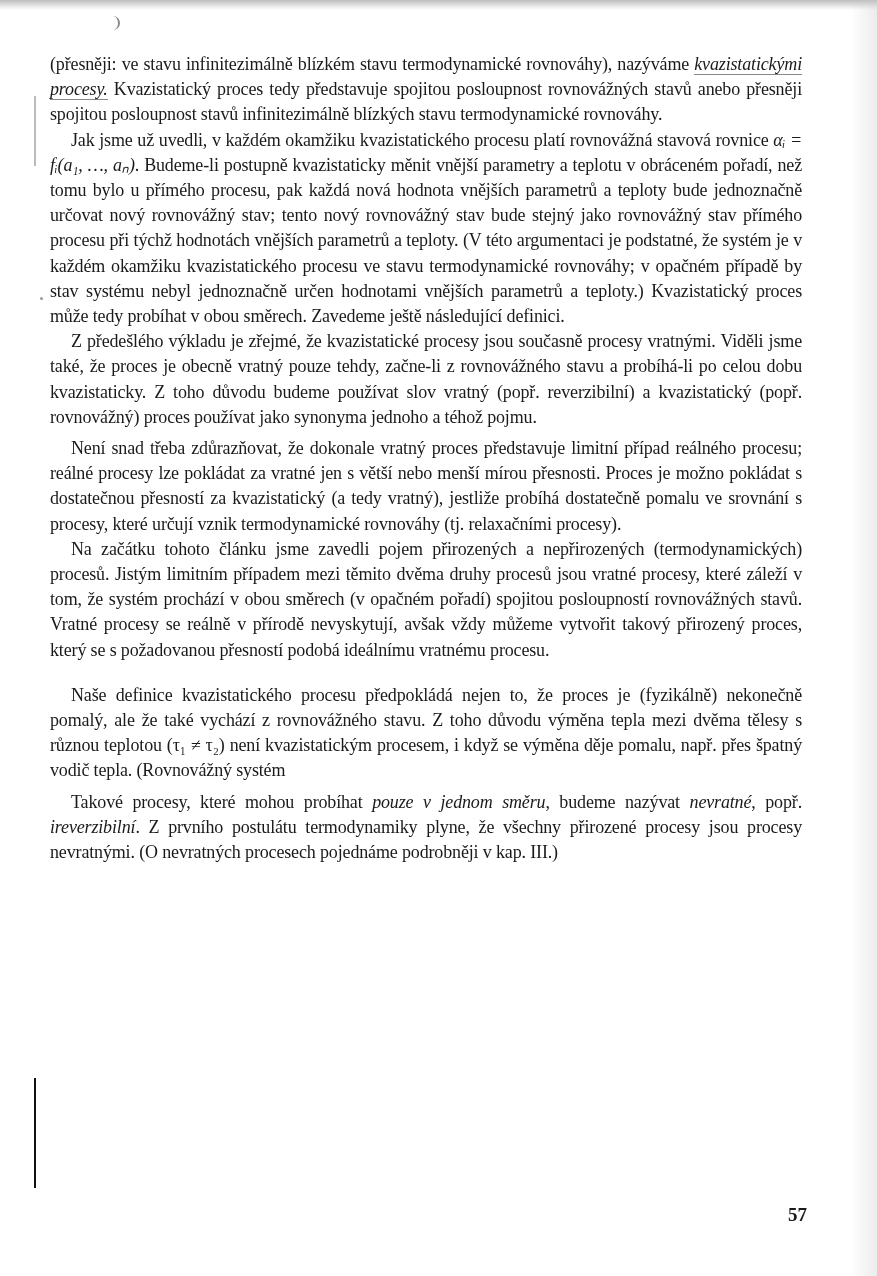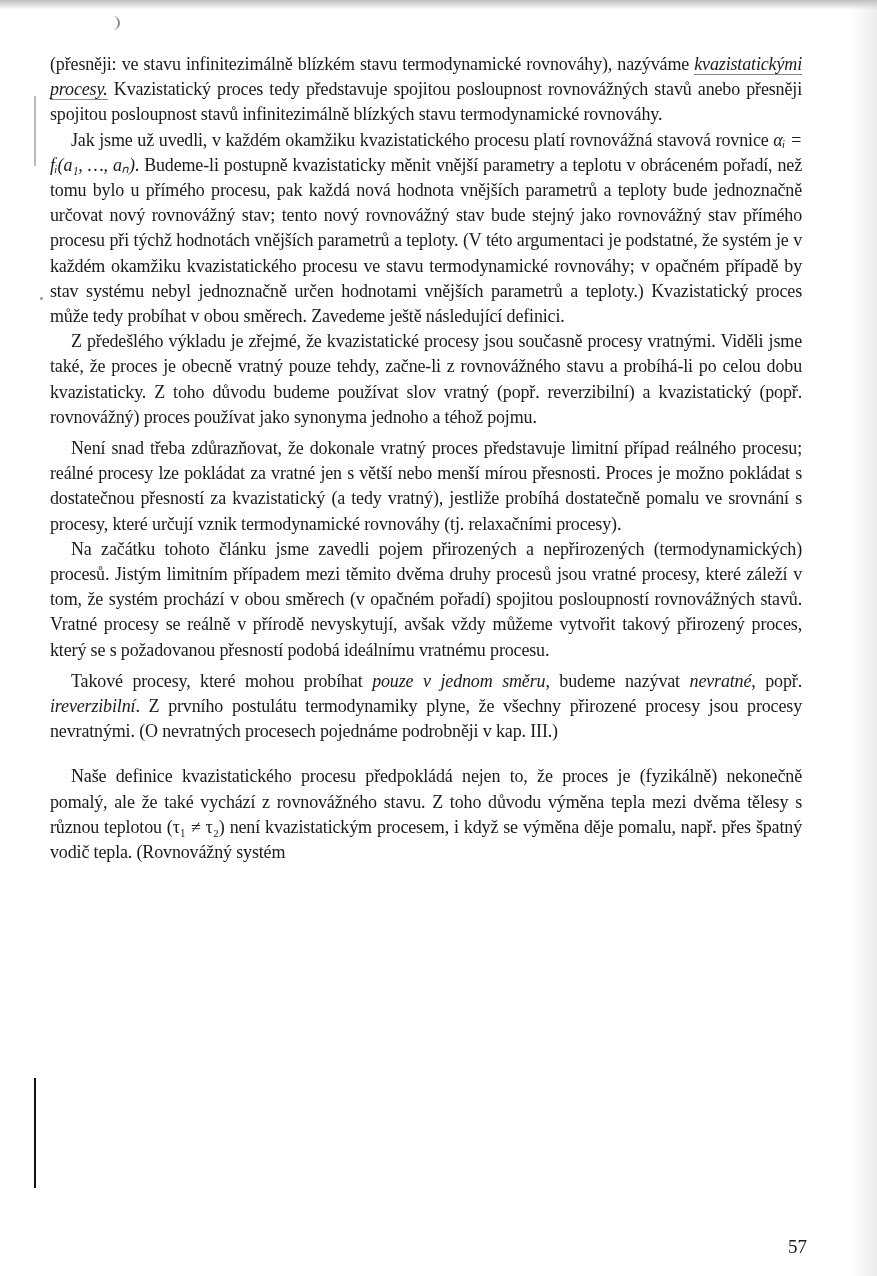--- a/index.html
+++ b/index.html
@@ -36,21 +36,21 @@
   .sidebar-mark {
     position: absolute; left: 34px; top: 1078px; width: 2px; height: 110px;
     background: #111;
   }
   .pencil-line {
     position: absolute; left: 34px; top: 96px; width: 2px; height: 70px;
     background: rgba(120,120,120,0.5);
   }
   .page-number {
     position: absolute; left: 788px; top: 1204px;
-    font-size: 19px; font-weight: normal; margin-top: 32px;
+    font-size: 19px; font-weight: bold;
   }
   .dot-mark { position: absolute; left: 40px; top: 297px; width: 3px; height: 3px; background: #999; border-radius: 50%; }
 </style>
 </head>
 <body>
 
 <div class="scan-top"></div>
 <div class="scan-right"></div>
 <div class="smudge"></div>
 <div class="pencil-line"></div>
@@ -65,22 +65,22 @@
   </p>
   <p class="indent">
     <span>Z předešlého výkladu je zřejmé, že kvazistatické procesy jsou současně procesy vratnými. Viděli jsme také, že proces je obecně vratný pouze tehdy, začne-li z rovnovážného stavu a probíhá-li po celou dobu kvazistaticky. Z toho důvodu budeme používat slov vratný (popř. reverzibilní) a kvazistatický (popř. rovnovážný) proces používat jako synonyma jednoho a téhož pojmu.</span>
   </p>
   <p class="indent gap">
     <span>Není snad třeba zdůrazňovat, že dokonale vratný proces představuje limitní případ reálného procesu; reálné procesy lze pokládat za vratné jen s větší nebo menší mírou přesnosti. Proces je možno pokládat s dostatečnou přesností za kvazistatický (a tedy vratný), jestliže probíhá dostatečně pomalu ve srovnání s procesy, které určují vznik termodynamické rovnováhy (tj. relaxačními procesy).</span>
   </p>
   <p class="indent">
     <span>Na začátku tohoto článku jsme zavedli pojem přirozených a nepřirozených (termodynamických) procesů. Jistým limitním případem mezi těmito dvěma druhy procesů jsou vratné procesy, které záleží v tom, že systém prochází v obou směrech (v opačném pořadí) spojitou posloupností rovnovážných stavů. Vratné procesy se reálně v přírodě nevyskytují, avšak vždy můžeme vytvořit takový přirozený proces, který se s požadovanou přesností podobá ideálnímu vratnému procesu.</span>
   </p>
+  <p class="indent bigap">
+    <span>Naše definice kvazistatického procesu předpokládá nejen to, že proces je (fyzikálně) nekonečně pomalý, ale že také vychází z rovnovážného stavu. Z toho důvodu výměna tepla mezi dvěma tělesy s různou teplotou (τ₁ ≠ τ₂) není kvazistatickým procesem, i když se výměna děje pomalu, např. přes špatný vodič tepla. (Rovnovážný systém</span>
+  </p>
   <p class="indent gap">
     <span>Takové procesy, které mohou probíhat </span><span class="it">pouze v jednom směru</span><span>, budeme nazývat </span><span class="it">nevratné</span><span>, popř. </span><span class="it">ireverzibilní</span><span>. Z prvního postulátu termodynamiky plyne, že všechny přirozené procesy jsou procesy nevratnými. (O nevratných procesech pojednáme podrobněji v kap. III.)</span>
-  </p>
-  <p class="indent bigap">
-    <span>Naše definice kvazistatického procesu předpokládá nejen to, že proces je (fyzikálně) nekonečně pomalý, ale že také vychází z rovnovážného stavu. Z toho důvodu výměna tepla mezi dvěma tělesy s různou teplotou (τ₁ ≠ τ₂) není kvazistatickým procesem, i když se výměna děje pomalu, např. přes špatný vodič tepla. (Rovnovážný systém</span>
   </p>
 </div>
 
 <div class="sidebar-mark"></div>
 <div class="page-number">57</div>
 
 </body></html>

